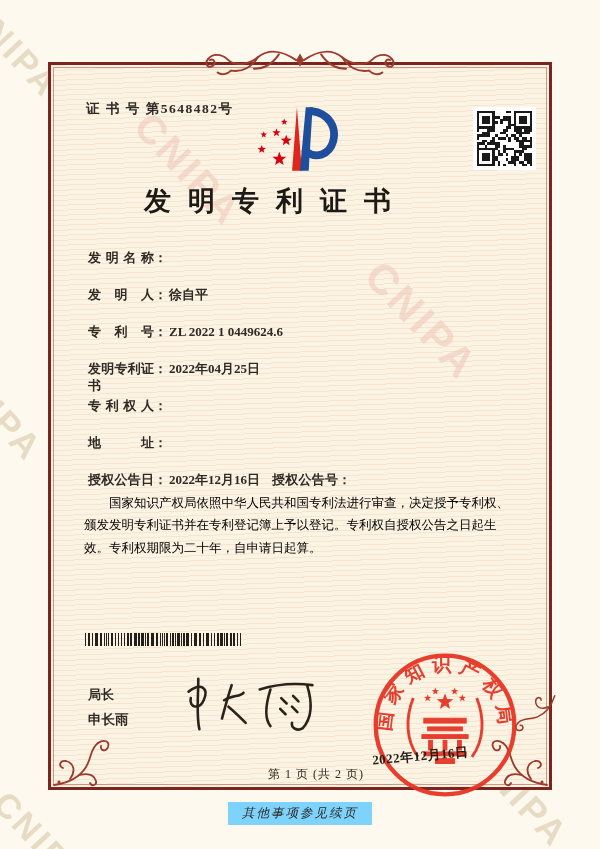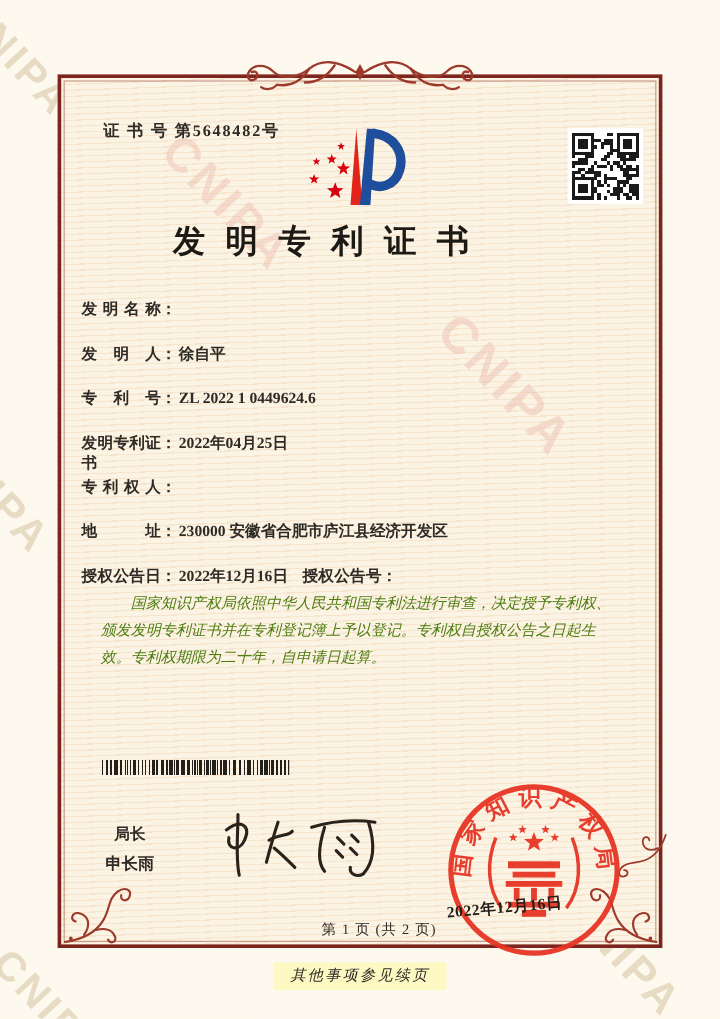--- a/index.html
+++ b/index.html
@@ -36,45 +36,45 @@
   }
   
   .cert-no{position:absolute;left:86px;top:100px;z-index:4;font-size:13.5px;font-weight:600;letter-spacing:1.5px;}
   .logo{position:absolute;left:251px;top:100px;width:88px;height:84px;z-index:4;}
   .qr{position:absolute;left:473px;top:107px;width:63px;height:63px;z-index:4;background:#fff;}
   .title{
     position:absolute;left:0;top:183px;width:535px;text-align:center;z-index:4;
     font-size:27px;font-weight:600;letter-spacing:17px;text-indent:17px;color:#1d1a16;
   }
   
-  .fields{position:absolute;left:68px;top:249px;width:454px;z-index:4;font-size:13px;font-weight:600;}
+  .fields{position:absolute;left:88px;top:249px;width:454px;z-index:4;font-size:13px;font-weight:600;}
   .field-row{display:flex;height:37px;align-items:flex-start;line-height:17px;}
   .flabel{display:inline-block;width:66px;text-align:justify;text-align-last:justify;flex:none;}
   .colon{flex:none;}
   .fvalue{margin-left:2px;}
   .grant-row{display:flex;height:24px;line-height:17px;}
   .pair{display:flex;}
   .pair2{margin-left:12px;}
   
   .paras{position:absolute;left:84px;top:492px;width:434px;z-index:4;
-    font-size:12.5px;line-height:1.78;font-style:italic;color:#4d7c0f;}
+    font-size:12.5px;line-height:1.78;color:#000000;}
   .paras p{margin:0 0 3px 0;text-indent:2em;}
   
   .barcode{position:absolute;left:85px;top:633px;width:156px;height:13px;z-index:4;}
   .director{position:absolute;left:88px;top:686px;z-index:4;
-    font-family:"Liberation Sans","DejaVu Sans",sans-serif;font-weight:bold;text-align:center;}
+    font-family:"Liberation Sans","DejaVu Sans",sans-serif;font-weight:bold;}
   .director .dtitle{font-size:13px;}
   .director .dname{font-size:13.5px;margin-top:7px;}
   .signature{position:absolute;left:180px;top:674px;width:140px;height:60px;z-index:4;}
   .seal{position:absolute;left:368px;top:648px;width:154px;height:154px;z-index:5;opacity:.94;}
   .seal-date{position:absolute;left:372px;top:745px;width:150px;z-index:6;
     font-size:13px;font-weight:600;color:#231d17;transform:rotate(-5deg);letter-spacing:.5px;}
   .page-info{position:absolute;left:16px;top:766px;width:600px;text-align:center;z-index:4;font-size:12px;letter-spacing:1px;}
   .footer-note{position:absolute;left:50%;transform:translateX(-50%);top:802px;z-index:4;
-    background:#fef9c3;padding:3px 14px;font-size:12.5px;font-style:italic;letter-spacing:2px;white-space:nowrap;}
+    background:#7dd3fc;padding:3px 14px;font-size:12.5px;font-style:italic;letter-spacing:2px;white-space:nowrap;}
   
   .orn{position:absolute;z-index:3;pointer-events:none;}
   .orn-top{left:185px;top:45px;width:230px;height:36px;}
   .orn-bl{left:50px;top:727px;width:70px;height:62px;}
   .orn-br{left:481px;top:727px;width:70px;height:62px;transform:scaleX(-1);}
   .orn-br2{left:505px;top:690px;width:52px;height:50px;transform:scaleX(-1) rotate(80deg);}
 </style>
 </head>
 <body>
 
@@ -320,21 +320,20 @@
       <span class="colon">：</span>
       <span class="fvalue">2022年04月25日</span>
     </div>
     <div class="field-row">
       <span class="flabel">专利权人</span>
       <span class="colon">：</span>
     </div>
     <div class="field-row">
       <span class="flabel">地址</span>
       <span class="colon">：</span>
-      <span class="fvalue">230000 安徽省合肥市庐江县经济开发区</span>
     </div>
     <div class="grant-row" id="grant-row">
     <span class="pair">
       <span class="flabel">授权公告日</span>
         <span class="colon">：</span>
       <span class="fvalue">2022年12月16日</span>
     </span>
     <span class="pair pair2">
       <span class="flabel">授权公告号</span>
         <span class="colon">：</span>

